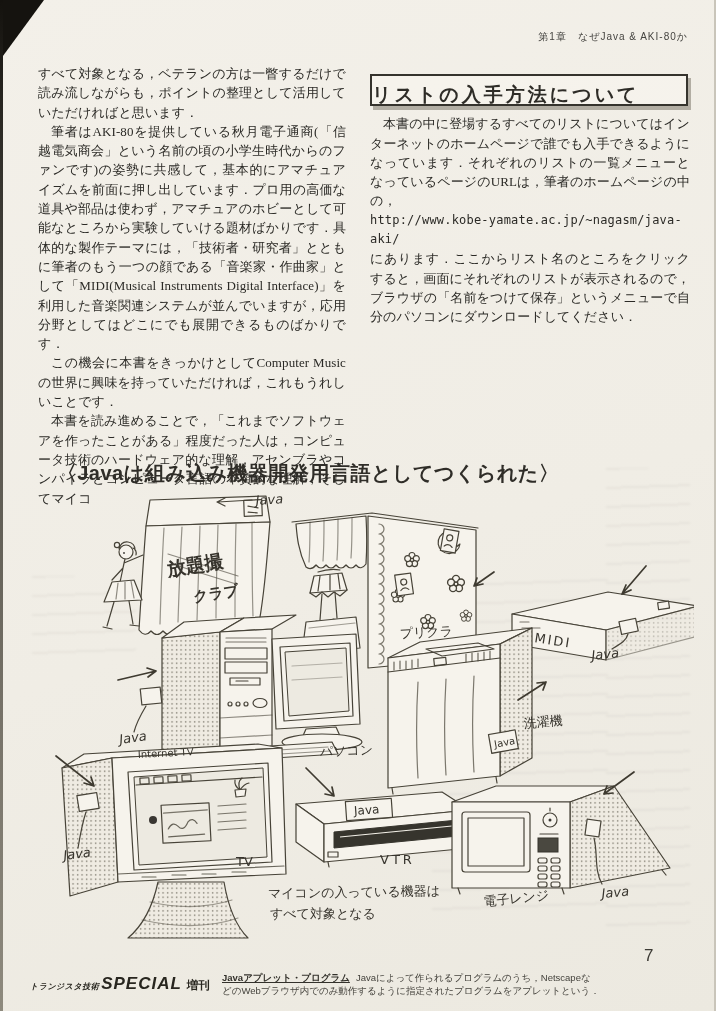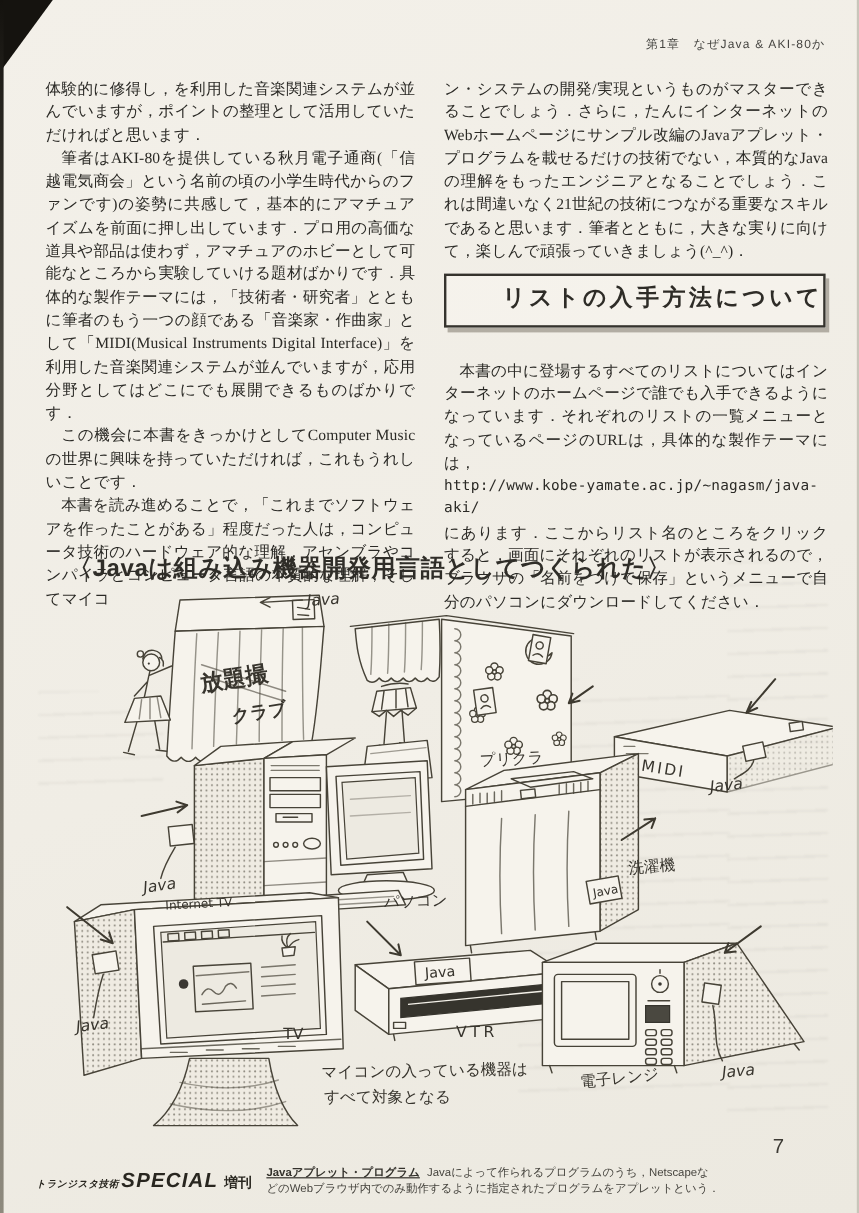--- a/index.html
+++ b/index.html
@@ -26,24 +26,24 @@
 
   .columns{position:absolute;left:38px;top:64px;width:652px;display:flex;gap:24px;}
   .col{font-size:13px;line-height:19.3px;text-align:justify;letter-spacing:.1px;}
   .col.left{width:308px;}
   .col.right{width:320px;}
   .col p{margin:0;text-indent:1em;}
   .col p.noindent{text-indent:0;}
   .url-line{font-family:"DejaVu Sans Mono","Liberation Mono",monospace;
     font-size:12px;letter-spacing:.2px;text-indent:.5em;margin:1px 0;}
   .section-box{
-    margin:10px 2px 26px 0;border:2.5px solid #35332d;
+    margin:10px 2px 8px 0;border:2.5px solid #35332d;
     box-shadow:3px 4px 0 rgba(125,120,108,.55);
     background:rgba(248,245,238,.65);
-    text-align:right;padding:9px 0 12px;
+    text-align:left;padding:9px 0 0;
     font-family:"Liberation Sans","DejaVu Sans",sans-serif;
     font-weight:bold;font-size:19px;letter-spacing:3px;color:#2e2c27;}
 
   .illus-caption{position:absolute;top:460px;left:0;width:616px;text-align:center;
     font-family:"Liberation Sans","DejaVu Sans",sans-serif;
     font-weight:bold;font-size:20px;color:#2f2d28;letter-spacing:.5px;}
 
   .illus{position:absolute;left:22px;top:486px;}
   .ln{stroke:#474338;fill:none;stroke-width:1.2;stroke-linecap:round;stroke-linejoin:round;}
   .arr{stroke:#3e3a30;fill:none;stroke-width:1.7;stroke-linecap:round;stroke-linejoin:round;}
@@ -80,29 +80,28 @@
   <div class="scan-left-edge"></div>
   <div class="scan-right-edge"></div>
   <div class="ghost ghost-a"></div>
   <div class="ghost ghost-b"></div>
   <div class="ghost ghost-c"></div>
 
   <div class="chapter-header">第1章　なぜJava &amp; AKI-80か</div>
 
   <div class="columns">
     <div class="col left">
-      <p class="noindent">体験的に修得し，を利用した音楽関連システムが並んでいますが，ポイントの整理として活用していただければと思います．</p>
+      <p class="noindent">すべて対象となる，ベテランの方は一瞥するだけで読み流しながらも，ポイントの整理として活用していただければと思います．</p>
       <p>筆者はAKI-80を提供している秋月電子通商(「信越電気商会」という名前の頃の小学生時代からのファンです)の姿勢に共感して，基本的にアマチュアイズムを前面に押し出しています．プロ用の高価な道具や部品は使わず，アマチュアのホビーとして可能なところから実験していける題材ばかりです．具体的な製作テーマには，「技術者・研究者」とともに筆者のもう一つの顔である「音楽家・作曲家」として「MIDI(Musical Instruments Digital Interface)」を利用した音楽関連システムが並んでいますが，応用分野としてはどこにでも展開できるものばかりです．</p>
       <p>この機会に本書をきっかけとしてComputer Musicの世界に興味を持っていただければ，これもうれしいことです．</p>
       <p>本書を読み進めることで，「これまでソフトウェアを作ったことがある」程度だった人は，コンピュータ技術のハードウェア的な理解，アセンブラやコンパイラとコンピュータ言語の本質的な理解，そしてマイコ</p>
     </div>
     <div class="col right">
-      <p class="noindent">ン・システムの開発/実現というものがマスターできることでしょう．さらに，たんにインターネットのWebホームページにサンプル改編のJavaアプレット・プログラムを載せるだけの技術でない，本質的なJavaの理解をもったエンジニアとなることでしょう．これは間違いなく21世紀の技術につながる重要なスキルであると思います．筆者とともに，大きな実りに向けて，楽しんで頑張っていきましょう(^_^)．</p>
       <div class="section-box">リストの入手方法について</div>
-      <p>本書の中に登場するすべてのリストについてはインターネットのホームページで誰でも入手できるようになっています．それぞれのリストの一覧メニューとなっているページのURLは，具体的な製作テーマには，</p>
+      <p>本書の中に登場するすべてのリストについてはインターネットのホームページで誰でも入手できるようになっています．それぞれのリストの一覧メニューとなっているページのURLは，筆者のホームページの中の，</p>
       <p class="noindent url-line">http://www.kobe-yamate.ac.jp/~nagasm/java-aki/</p>
       <p class="noindent">にあります．ここからリスト名のところをクリックすると，画面にそれぞれのリストが表示されるので，ブラウザの「名前をつけて保存」というメニューで自分のパソコンにダウンロードしてください．</p>
     </div>
   </div>
 
   <div class="illus-caption">〈Javaは組み込み機器開発用言語としてつくられた〉</div>
 
   <svg class="illus" width="672" height="474" viewBox="0 0 672 474">
     <defs>
       <pattern id="dots" width="4.5" height="4.5" patternUnits="userSpaceOnUse">

